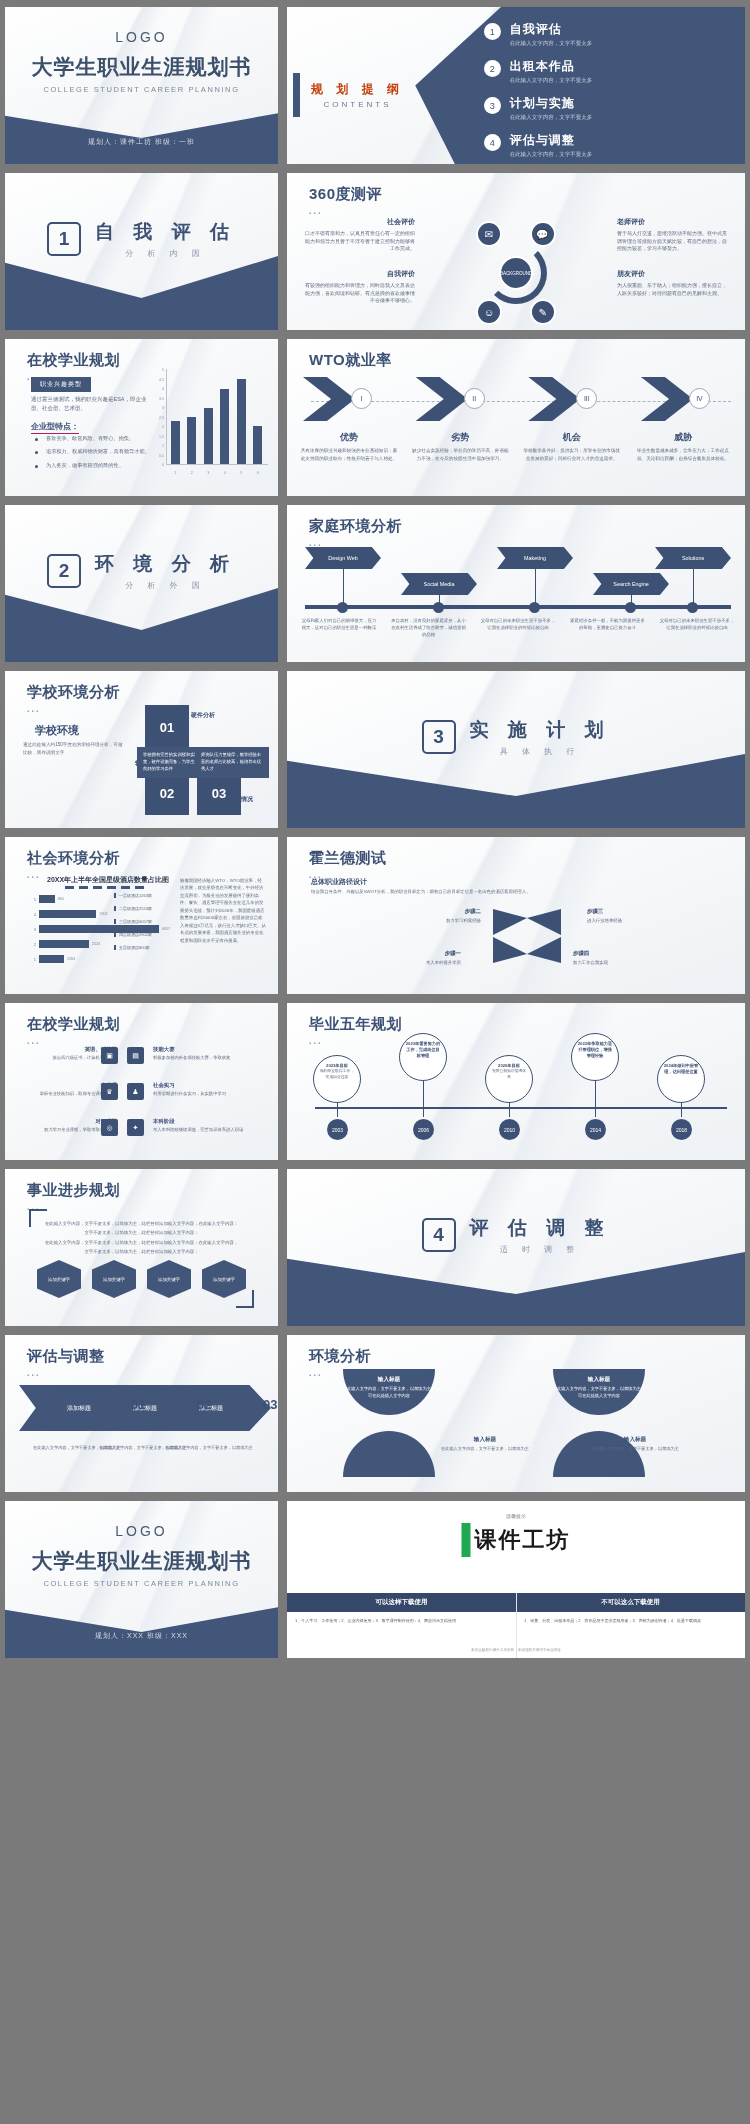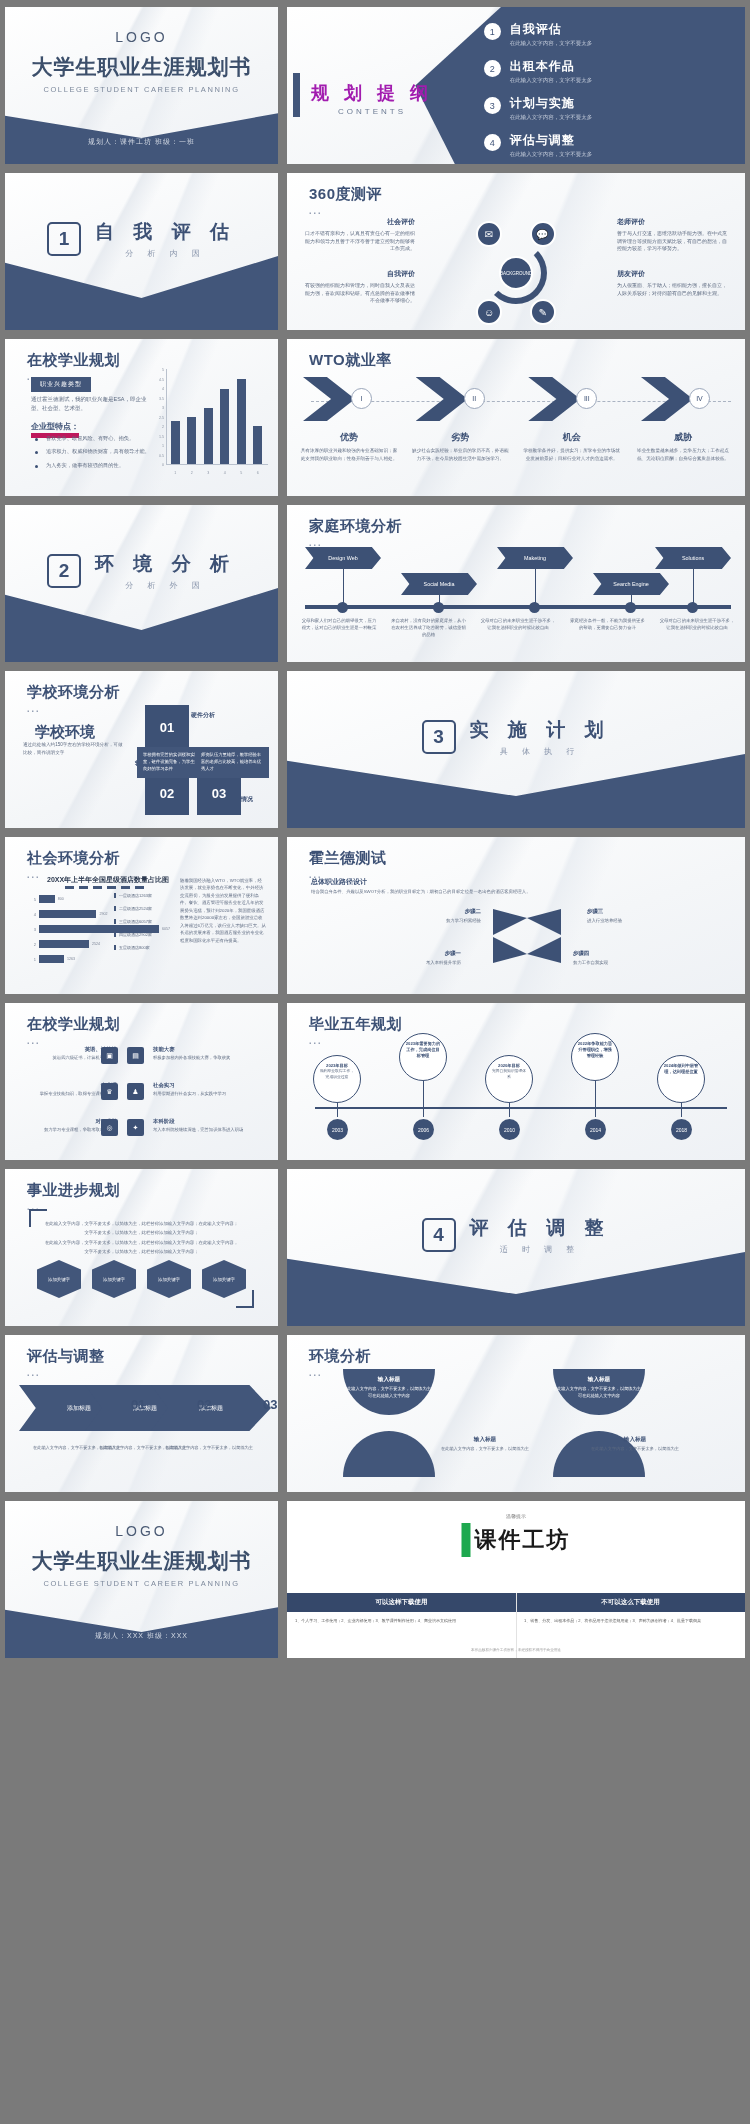--- a/index.html
+++ b/index.html
@@ -71,21 +71,21 @@
     position:absolute; right:0; top:0; bottom:0; width:72%;
     background:#42567a;
     clip-path:polygon(26% 0, 100% 0, 100% 100%, 12% 100%, 0 50%);
   }
   .contents .bar{
     position:absolute; left:6px; top:42%; width:7px; height:44px; background:#42567a; z-index:3;
   }
   .contents .ct-title{
     position:absolute; left:24px; top:47%; z-index:3;
   }
-  .contents .ct-title .cn{ font-size:18px; font-weight:bold; letter-spacing:5px; color:#a21caf; }
+  .contents .ct-title .cn{ font-size:12px; font-weight:bold; letter-spacing:5px; color:#c2410c; }
   .contents .ct-title .en{ font-size:8px; letter-spacing:3px; color:#6b7a93; text-align:center; margin-top:2px;}
   .contents .list{
     position:absolute; right:14px; top:14px; width:54%; z-index:4;
   }
   .contents .item{ display:flex; align-items:flex-start; margin-bottom:11px; }
   .contents .num{
     width:17px; height:17px; border-radius:50%; background:#fff; color:#42567a;
     font-size:9px; display:flex; align-items:center; justify-content:center;
     flex:0 0 auto; margin-right:9px; margin-top:2px;
   }
@@ -137,21 +137,21 @@
     width:62px;height:62px;border-radius:50%;border:6px solid #3d5175;
     border-left-color:transparent;border-top-color:transparent;
   }
 
   
   .holland .tag{
     position:absolute; left:26px; top:38px;
     background:#42567a; color:#fff; font-size:6px; padding:3px 9px; letter-spacing:1px;
   }
   .holland .desc{ position:absolute; left:26px; top:56px; width:122px; font-size:5.5px; line-height:1.7; color:#5d6a80;}
-  .holland .h4{ position:absolute; left:26px; top:82px; font-size:8px; font-weight:bold; color:#3d5175; border-bottom:5px solid #be185d; padding-bottom:1px;}
+  .holland .h4{ position:absolute; left:26px; top:82px; font-size:8px; font-weight:bold; color:#3d5175; border-bottom:1px solid #be185d; padding-bottom:1px;}
   .holland ul{ position:absolute; left:30px; top:96px; width:132px; list-style:none;}
   .holland li{ font-size:5.2px; color:#5d6a80; margin-bottom:6px; padding-left:11px; position:relative; line-height:1.4;}
   .holland li::before{ content:""; position:absolute; left:0; top:3px; width:3px;height:3px;border-radius:50%;background:#3d5175;}
   .chartbox{ position:absolute; right:10px; top:28px; width:118px; height:112px; }
   .chartbox .axis{ position:absolute; left:16px; right:0; bottom:14px; top:2px; border-left:1px solid #b9c1cd; border-bottom:1px solid #b9c1cd;}
   .chartbox .yt{ position:absolute; left:0; font-size:3.6px; color:#8b94a4; transform:translateY(-50%); width:14px; text-align:right;}
   .chartbox .bars{ position:absolute; left:17px; right:2px; bottom:15px; top:3px; display:flex; align-items:flex-end; justify-content:space-around;}
   .chartbox .bar{ width:9px; background:#42567a; }
   .chartbox .xt{ position:absolute; left:17px; right:2px; bottom:4px; display:flex; justify-content:space-around; font-size:3.6px; color:#8b94a4;}
   .chartbox .xt span{ width:9px; text-align:center; }
@@ -182,21 +182,21 @@
     clip-path:polygon(0 0, 88% 0, 100% 50%, 88% 100%, 0 100%, 11% 50%);
   }
   .fam .stem{ position:absolute; width:1px; background:#3d5175; }
   .fam .tline{ position:absolute; left:18px; right:14px; top:100px; height:4px; background:#3d5175;}
   .fam .dot{ position:absolute; width:11px;height:11px;border-radius:50%;background:#3d5175; top:97px;}
   .fam .cells{ position:absolute; left:14px; right:10px; top:112px; display:flex; justify-content:space-between;}
   .fam .cells p{ width:76px; font-size:4.4px; line-height:1.6; color:#5d6a80; text-align:center;}
 
   
   .school .lbl{ position:absolute; font-size:6px; font-weight:bold; color:#3d5175; }
-  .school .big{ position:absolute; left:30px; top:52px; font-size:15px; font-weight:bold; color:#3d5175;}
+  .school .big{ position:absolute; left:30px; top:52px; font-size:11px; font-weight:bold; color:#3d5175;}
   .school .p{ position:absolute; left:18px; top:70px; width:104px; font-size:4.6px; line-height:1.7; color:#5d6a80;}
   .school .hexn{
     position:absolute; width:44px;height:44px; background:#3d5175; color:#fff;
     display:flex;align-items:center;justify-content:center; font-size:13px; font-weight:bold;
   }
   .school .note{ position:absolute; background:#42567a; color:#fff; font-size:4.3px; line-height:1.6; padding:5px 6px; width:74px;}
 
   
   .social .ctitle{ position:absolute; left:42px; top:38px; font-size:7px; font-weight:bold; color:#2d3a50;}
   .social .legend{ position:absolute; left:60px; top:49px; display:flex; gap:5px;}

